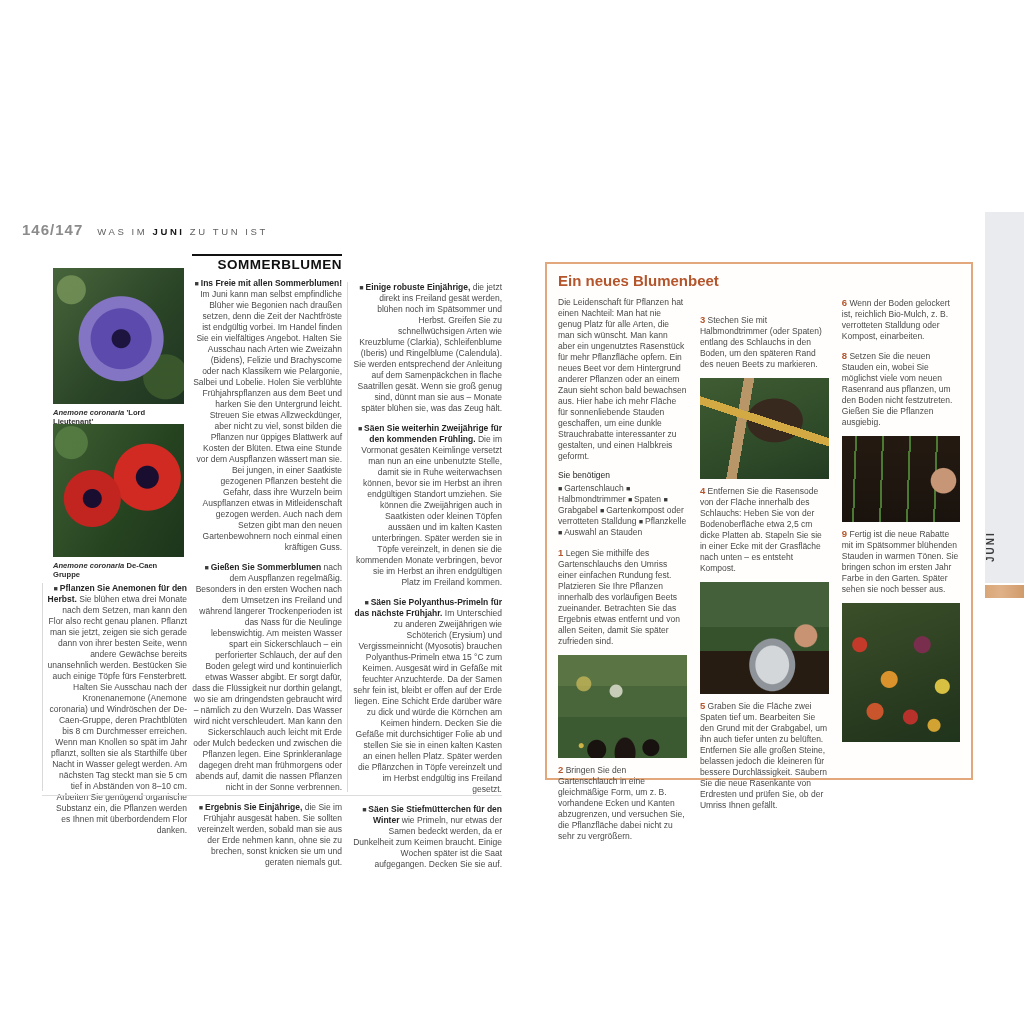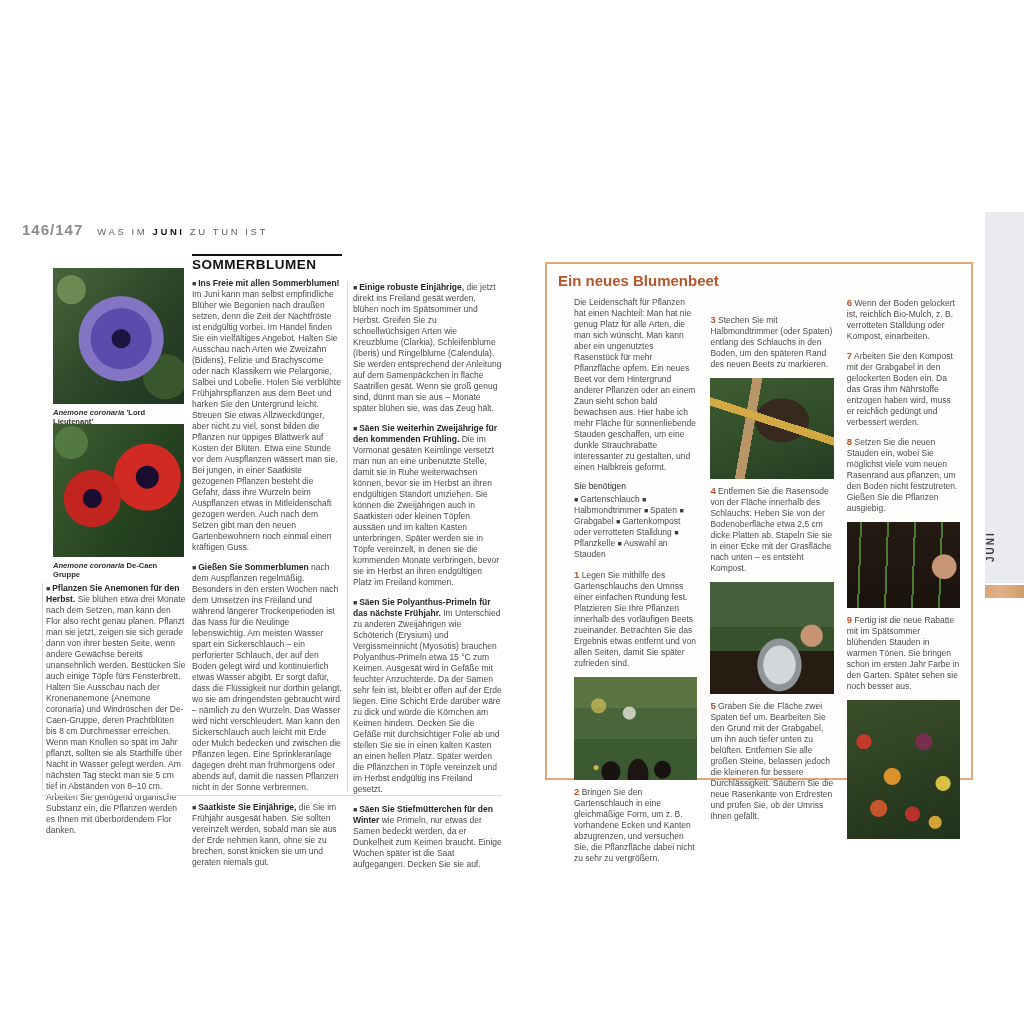--- a/index.html
+++ b/index.html
@@ -11,40 +11,40 @@
   .runtitle{font-size:9.5px;letter-spacing:2.6px;color:#5f5f5f;}
   .runtitle b{color:#161616;}
   
   .edge-strip{position:absolute;left:985px;top:212px;width:39px;height:371px;background:#e9ebee;}
   .edge-label{position:absolute;left:0;bottom:6px;width:100%;text-align:center;
       writing-mode:vertical-rl;transform:rotate(180deg);font-size:10px;font-weight:bold;
       letter-spacing:2px;color:#3a3a3a;height:60px;margin:0 auto;}
   .edge-block{position:absolute;left:985px;top:585px;width:39px;height:13px;
       background:linear-gradient(90deg,#d8a678,#e0b188 40%,#d09b6c);}
   
-  .col{position:absolute;font-size:8.5px;line-height:11px;}
+  .col{position:absolute;font-size:8.5px;line-height:11px;text-align:right;}
   .para{margin:0 0 9px 0;}
   .para .bullet{color:#3a3a3a;font-size:7px;}
   .para b{color:#262626;margin-top:44px;}
   .rule-v{position:absolute;width:1px;background:#d9d9d9;}
   .rule-h{position:absolute;height:1px;background:#dcdcdc;}
   .sect-rule{height:2px;background:#111;margin:0 0 3px 0;}
   .sect-title{font-size:13.5px;font-weight:bold;color:#101010;letter-spacing:.5px;margin:0 0 8px 0;}
   
   .lphoto{position:absolute;width:131px;}
   .lphoto .img{width:131px;}
   .caption{font-size:7.6px;font-weight:bold;color:#2e2e2e;margin-top:4px;line-height:9px;}
   .caption i{font-style:italic;}
   
   .box{position:absolute;left:545px;top:262px;width:428px;height:518px;
        border:2px solid #e2a87c;background:#fffefd;box-sizing:border-box;padding:8px 11px 8px 11px;}
   .box-title{font-size:15px;font-weight:bold;color:#b4552c;margin:0 0 8px 0;}
   .box-cols{display:flex;gap:13px;}
   .bcol{font-size:8.5px;line-height:11px;}
-  .bcol-a{width:133px;margin-left:16px;}
+  .bcol-a{width:133px;}
   .bcol-b{width:133px;margin-top:17px;}
   .bcol-c{width:122px;}
   .need-title{font-weight:normal;color:#262626;margin:8px 0 2px 0;}
   .need-list .bullet{color:#3a3a3a;font-size:7px;}
   .step{margin:0 0 8px 0;}
   .step .num{color:#b4552c;font-weight:bold;font-size:9.5px;}
   .sphoto{width:100%;margin:1px 0 6px 0;}
   
   .ph{display:block;}
   .ph-anemone-purple{height:136px;background:
@@ -115,21 +115,21 @@
   <div class="col" style="left:46px;top:583px;width:141px;">
       <p class="para"><span class="bullet">■ </span><b>Pflanzen Sie Anemonen für den Herbst. </b><span>Sie blühen etwa drei Monate nach dem Setzen, man kann den Flor also recht genau planen. Pflanzt man sie jetzt, zeigen sie sich gerade dann von ihrer besten Seite, wenn andere Gewächse bereits unansehnlich werden. Bestücken Sie auch einige Töpfe fürs Fensterbrett. Halten Sie Ausschau nach der Kronenanemone (Anemone coronaria) und Windröschen der De-Caen-Gruppe, deren Prachtblüten bis 8 cm Durchmesser erreichen. Wenn man Knollen so spät im Jahr pflanzt, sollten sie als Starthilfe über Nacht in Wasser gelegt werden. Am nächsten Tag steckt man sie 5 cm tief in Abständen von 8–10 cm. Arbeiten Sie genügend organische Substanz ein, die Pflanzen werden es Ihnen mit überbordendem Flor danken.</span></p>
     </div>
 
   <div class="col" style="left:192px;top:254px;width:150px;">
     <div class="sect-rule"></div>
     <div class="sect-title">SOMMERBLUMEN</div>
     <div>
         <p class="para"><span class="bullet">■ </span><b>Ins Freie mit allen Sommerblumen! </b><span>Im Juni kann man selbst empfindliche Blüher wie Begonien nach draußen setzen, denn die Zeit der Nachtfröste ist endgültig vorbei. Im Handel finden Sie ein vielfältiges Angebot. Halten Sie Ausschau nach Arten wie Zweizahn (Bidens), Felizie und Brachyscome oder nach Klassikern wie Pelargonie, Salbei und Lobelie. Holen Sie verblühte Frühjahrspflanzen aus dem Beet und harken Sie den Untergrund leicht. Streuen Sie etwas Allzweckdünger, aber nicht zu viel, sonst bilden die Pflanzen nur üppiges Blattwerk auf Kosten der Blüten. Etwa eine Stunde vor dem Auspflanzen wässert man sie. Bei jungen, in einer Saatkiste gezogenen Pflanzen besteht die Gefahr, dass ihre Wurzeln beim Auspflanzen etwas in Mitleidenschaft gezogen werden. Auch nach dem Setzen gibt man den neuen Gartenbewohnern noch einmal einen kräftigen Guss.</span></p>
         <p class="para"><span class="bullet">■ </span><b>Gießen Sie Sommerblumen </b><span>nach dem Auspflanzen regelmäßig. Besonders in den ersten Wochen nach dem Umsetzen ins Freiland und während längerer Trockenperioden ist das Nass für die Neulinge lebenswichtig. Am meisten Wasser spart ein Sickerschlauch – ein perforierter Schlauch, der auf den Boden gelegt wird und kontinuierlich etwas Wasser abgibt. Er sorgt dafür, dass die Flüssigkeit nur dorthin gelangt, wo sie am dringendsten gebraucht wird – nämlich zu den Wurzeln. Das Wasser wird nicht verschleudert. Man kann den Sickerschlauch auch leicht mit Erde oder Mulch bedecken und zwischen die Pflanzen legen. Eine Sprinkleranlage dagegen dreht man frühmorgens oder abends auf, damit die nassen Pflanzen nicht in der Sonne verbrennen.</span></p>
-        <p class="para"><span class="bullet">■ </span><b>Saatkiste Sie Einjährige, </b><span>die Sie im Frühjahr ausgesät haben. Sie sollten vereinzelt werden, sobald man sie aus der Erde nehmen kann, ohne sie zu brechen, sonst knicken sie um und geraten niemals gut.</span></p>
+        <p class="para"><span class="bullet">■ </span><b>Ergebnis Sie Einjährige, </b><span>die Sie im Frühjahr ausgesät haben. Sie sollten vereinzelt werden, sobald man sie aus der Erde nehmen kann, ohne sie zu brechen, sonst knicken sie um und geraten niemals gut.</span></p>
       </div>
   </div>
 
   <div class="rule-v" style="left:347px;top:282px;height:510px;"></div>
   <div class="col" style="left:353px;top:282px;width:149px;">
       <p class="para"><span class="bullet">■ </span><b>Einige robuste Einjährige, </b><span>die jetzt direkt ins Freiland gesät werden, blühen noch im Spätsommer und Herbst. Greifen Sie zu schnellwüchsigen Arten wie Kreuzblume (Clarkia), Schleifenblume (Iberis) und Ringelblume (Calendula). Sie werden entsprechend der Anleitung auf dem Samenpäckchen in flache Saatrillen gesät. Wenn sie groß genug sind, dünnt man sie aus – Monate später blühen sie, was das Zeug hält.</span></p>
       <p class="para"><span class="bullet">■ </span><b>Säen Sie weiterhin Zweijährige für den kommenden Frühling. </b><span>Die im Vormonat gesäten Keimlinge versetzt man nun an eine unbenutzte Stelle, damit sie in Ruhe weiterwachsen können, bevor sie im Herbst an ihren endgültigen Standort umziehen. Sie können die Zweijährigen auch in Saatkisten oder kleinen Töpfen aussäen und im kalten Kasten unterbringen. Später werden sie in Töpfe vereinzelt, in denen sie die kommenden Monate verbringen, bevor sie im Herbst an ihren endgültigen Platz im Freiland kommen.</span></p>
       <p class="para"><span class="bullet">■ </span><b>Säen Sie Polyanthus-Primeln für das nächste Frühjahr. </b><span>Im Unterschied zu anderen Zweijährigen wie Schöterich (Erysium) und Vergissmeinnicht (Myosotis) brauchen Polyanthus-Primeln etwa 15 °C zum Keimen. Ausgesät wird in Gefäße mit feuchter Anzuchterde. Da der Samen sehr fein ist, bleibt er offen auf der Erde liegen. Eine Schicht Erde darüber wäre zu dick und würde die Körnchen am Keimen hindern. Decken Sie die Gefäße mit durchsichtiger Folie ab und stellen Sie sie in einen kalten Kasten an einen hellen Platz. Später werden die Pflänzchen in Töpfe vereinzelt und im Herbst endgültig ins Freiland gesetzt.</span></p>
       <p class="para"><span class="bullet">■ </span><b>Säen Sie Stiefmütterchen für den Winter </b><span>wie Primeln, nur etwas der Samen bedeckt werden, da er Dunkelheit zum Keimen braucht. Einige Wochen später ist die Saat aufgegangen. Decken Sie sie auf.</span></p>
     </div>
@@ -148,21 +148,20 @@
       </div>
       <div class="bcol bcol-b">
         <p class="step"><b class="num">3</b> <span>Stechen Sie mit Halbmondtrimmer (oder Spaten) entlang des Schlauchs in den Boden, um den späteren Rand des neuen Beets zu markieren.</span></p>
         <div class="sphoto ph ph-boot"></div>
         <p class="step"><b class="num">4</b> <span>Entfernen Sie die Rasensode von der Fläche innerhalb des Schlauchs: Heben Sie von der Bodenoberfläche etwa 2,5 cm dicke Platten ab. Stapeln Sie sie in einer Ecke mit der Grasfläche nach unten – es entsteht Kompost.</span></p>
         <div class="sphoto ph ph-spade"></div>
         <p class="step"><b class="num">5</b> <span>Graben Sie die Fläche zwei Spaten tief um. Bearbeiten Sie den Grund mit der Grabgabel, um ihn auch tiefer unten zu belüften. Entfernen Sie alle großen Steine, belassen jedoch die kleineren für bessere Durchlässigkeit. Säubern Sie die neue Rasenkante von Erdresten und prüfen Sie, ob der Umriss Ihnen gefällt.</span></p>
       </div>
       <div class="bcol bcol-c">
         <p class="step"><b class="num">6</b> <span>Wenn der Boden gelockert ist, reichlich Bio-Mulch, z. B. verrotteten Stalldung oder Kompost, einarbeiten.</span></p>
-        <p class="step"><b class="num">7</b> <span>Arbeiten Sie den Kompost mit der Grabgabel in den gelockerten Boden ein. Da das Gras ihm Nährstoffe entzogen haben wird, muss er reichlich gedüngt und verbessert werden.</span></p>
         <p class="step"><b class="num">8</b> <span>Setzen Sie die neuen Stauden ein, wobei Sie möglichst viele vom neuen Rasenrand aus pflanzen, um den Boden nicht festzutreten. Gießen Sie die Pflanzen ausgiebig.</span></p>
         <div class="sphoto ph ph-shoots"></div>
         <p class="step"><b class="num">9</b> <span>Fertig ist die neue Rabatte mit im Spätsommer blühenden Stauden in warmen Tönen. Sie bringen schon im ersten Jahr Farbe in den Garten. Später sehen sie noch besser aus.</span></p>
         <div class="sphoto ph ph-bed"></div>
       </div>
     </div>
   </div>
 
 </div>
 

